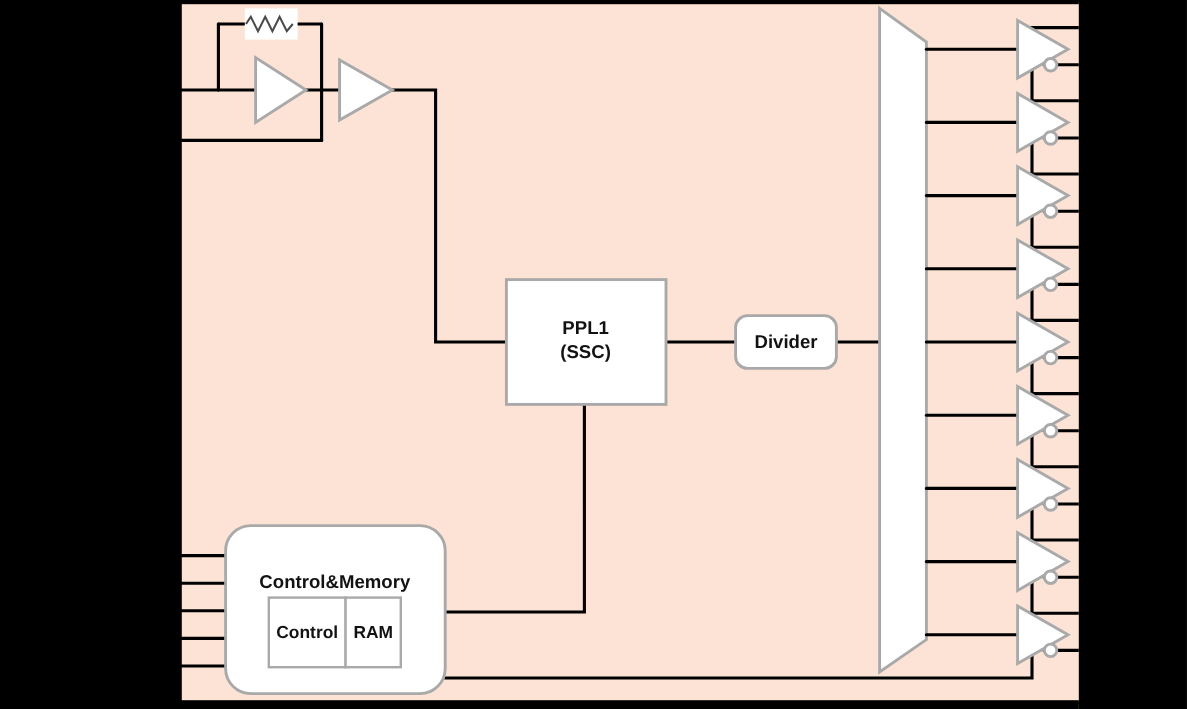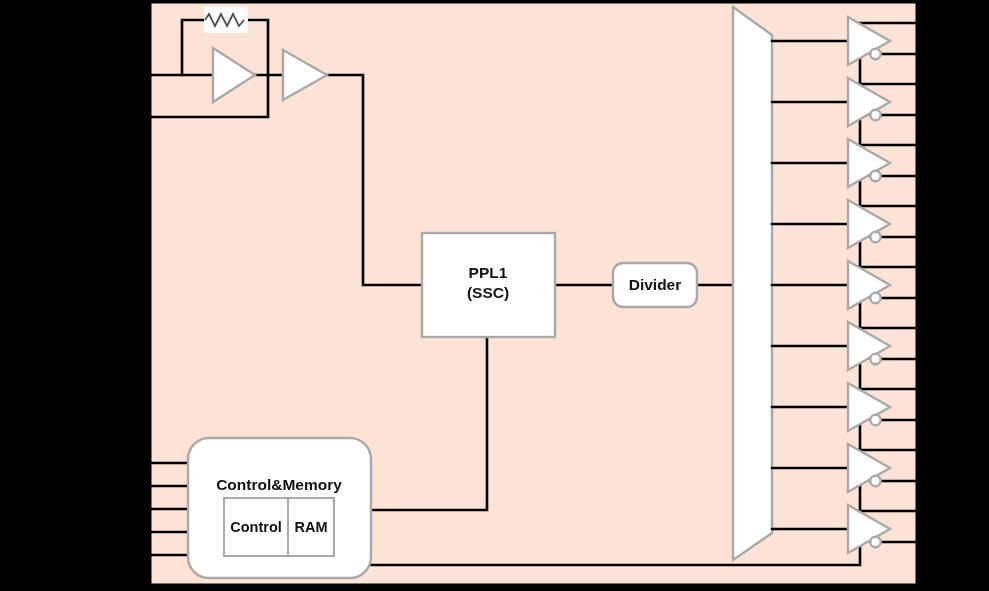--- a/index.html
+++ b/index.html
@@ -1,16 +1,16 @@
 <!DOCTYPE html>
 <html><head>
 <meta charset="utf-8">
 <style>
   html,body{margin:0;padding:0;background:#000;}
-  .stage{position:relative;width:989px;height:591px;background:#84cc16;overflow:hidden;}
+  .stage{position:relative;width:899px;height:591px;background:#84cc16;overflow:hidden;}
   .wire{stroke:#000;stroke-width:2.6;stroke-linecap:round;fill:none;}
   .shape{fill:#fff;stroke:#a9a9a9;stroke-width:2.4;}
   .innerbox{fill:#fff;stroke:#a9a9a9;stroke-width:2;}
   .rz{fill:none;stroke:#4a4a4a;stroke-width:1.7;stroke-linejoin:miter;}
   .label{font-family:"Liberation Sans",sans-serif;font-weight:bold;fill:#121212;text-anchor:middle;}
   .f15{font-size:15.5px;}
   .f14{font-size:14.5px;}
 </style>
 </head>
 <body>

